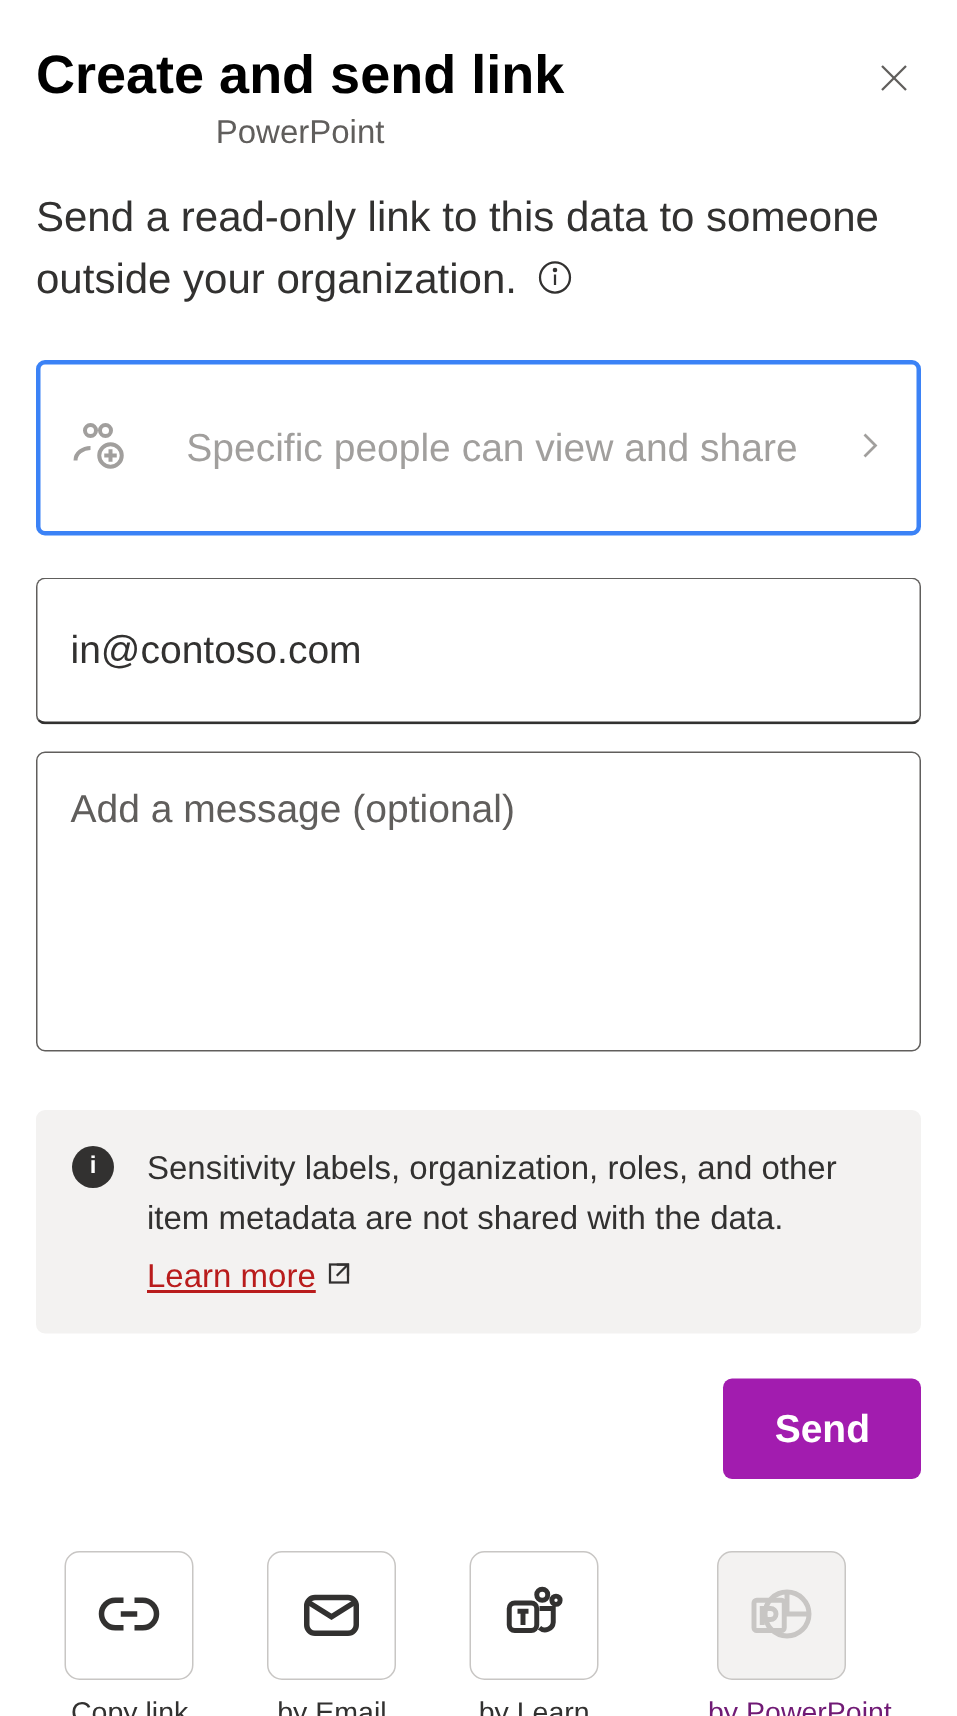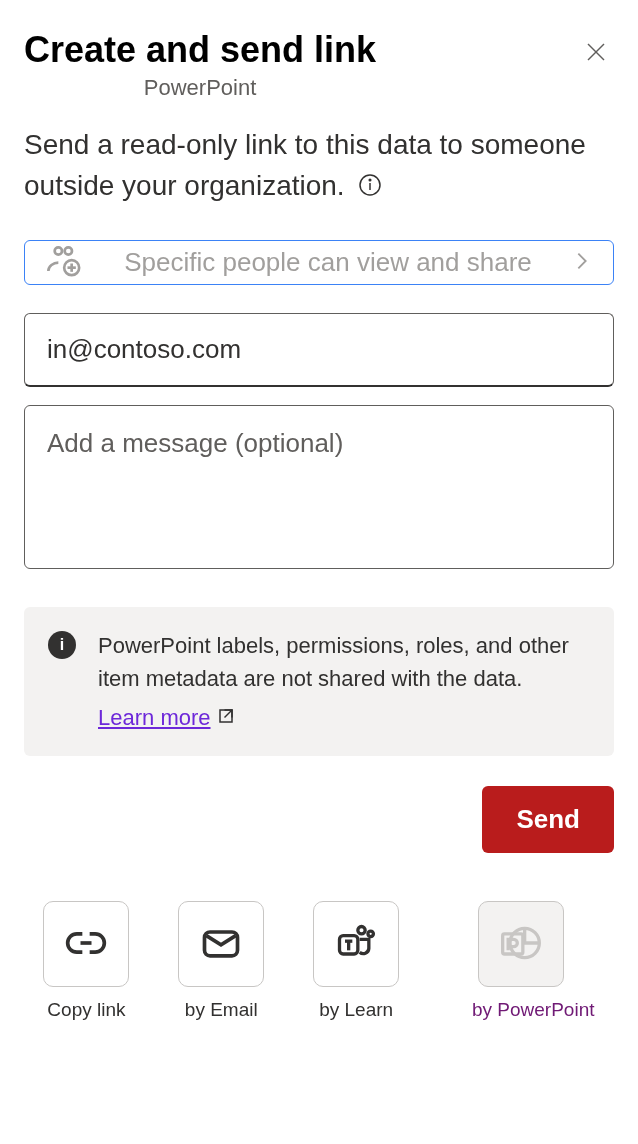--- a/index.html
+++ b/index.html
@@ -48,26 +48,26 @@
     display: inline-flex;
     vertical-align: middle;
     margin-left: 6px;
     position: relative;
     top: -2px;
   }
   .info-icon-inline svg { width: 24px; height: 24px; color:#323130; }
   .permission-box {
     margin-top: 34px;
     width: 100%;
-    border: 1px solid #3b82f6;
+    border: 3px solid #3b82f6;
     border-radius: 6px;
     background: #fff;
     display: flex;
     align-items: center;
-    padding: 0 20px;
+    padding: 34px 20px;
     gap: 20px;
     cursor: pointer;
   }
   .permission-box .perm-icon svg {
     width: 40px; height: 40px; color: #a19f9d;
   }
   .permission-box .perm-text {
     flex: 1;
     font-size: 26px;
     line-height: 1.35;
@@ -75,30 +75,30 @@
   }
   .permission-box .chevron svg {
     width: 22px; height: 22px; color: #a19f9d;
   }
   .email-input {
     margin-top: 28px;
     width: 100%;
     border: 1px solid #605e5c;
     border-bottom: 2px solid #323130;
     border-radius: 6px;
-    padding: 20px 22px;
+    padding: 32px 22px;
     font-size: 26px;
     font-family: inherit;
     outline: none;
     color: #323130;
   }
   .message-area {
     margin-top: 18px;
     width: 100%;
-    height: 164px;
+    height: 200px;
     border: 1px solid #605e5c;
     border-radius: 6px;
     padding: 22px 22px;
     font-size: 26px;
     font-family: inherit;
     outline: none;
     resize: none;
     color: #323130;
   }
   .message-area::placeholder { color: #605e5c; }
@@ -126,34 +126,34 @@
   }
   .info-text {
     font-size: 22px;
     line-height: 1.5;
     color: #323130;
   }
   .learn-more {
     display: inline-flex;
     align-items: center;
     gap: 6px;
-    color: #6d28d9;
+    color: #b91c1c;
     text-decoration: underline;
     cursor: pointer;
     margin-top: 6px;
     font-size: 22px;
   }
   .learn-more svg { width: 18px; height: 18px; color:#323130; }
   .send-row {
     display: flex;
     justify-content: flex-end;
     margin-top: 30px;
   }
   .send-btn {
-    background: #b91c1c;
+    background: #a21caf;
     color: #fff;
     border: none;
     border-radius: 6px;
     font-size: 26px;
     font-weight: 600;
     padding: 18px 34px;
     cursor: pointer;
   }
   .actions-row {
     margin-top: 48px;
@@ -241,21 +241,21 @@
   </span>
 </button>
 
 <input type="text" class="email-input" value="in@contoso.com" style="">
 
 <textarea class="message-area" placeholder="Add a message (optional)" style=""></textarea>
 
 <div class="info-banner">
   <div class="info-badge">i</div>
   <div class="info-text">
-    <span>PowerPoint labels, permissions, roles, and other item metadata are not shared with the data.</span><br>
+    <span>Sensitivity labels, organization, roles, and other item metadata are not shared with the data.</span><br>
     <a class="learn-more">
       <span>Learn more</span>
       <span>
         <svg viewBox="0 0 24 24" fill="none" stroke="currentColor" stroke-width="2">
           <rect x="4" y="4" width="16" height="16"></rect>
           <polyline points="10,4 20,4 20,14" fill="none"></polyline>
           <line x1="20" y1="4" x2="10" y2="14"></line>
         </svg>
       </span>
     </a>

